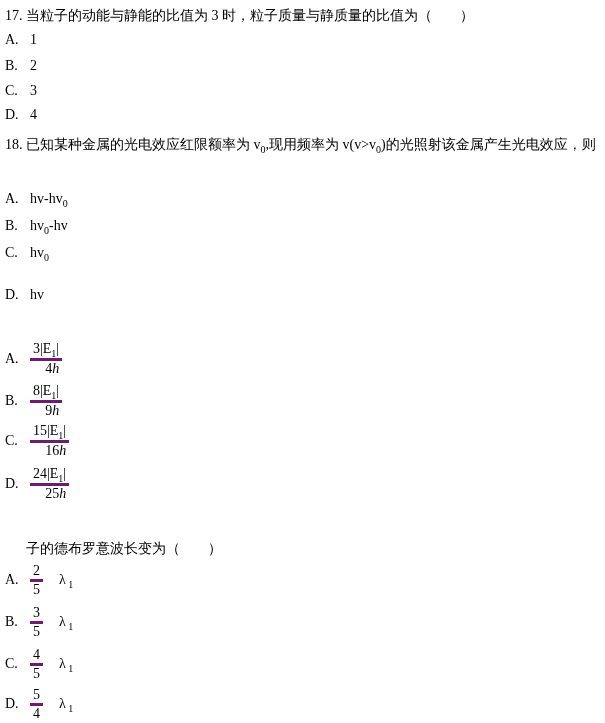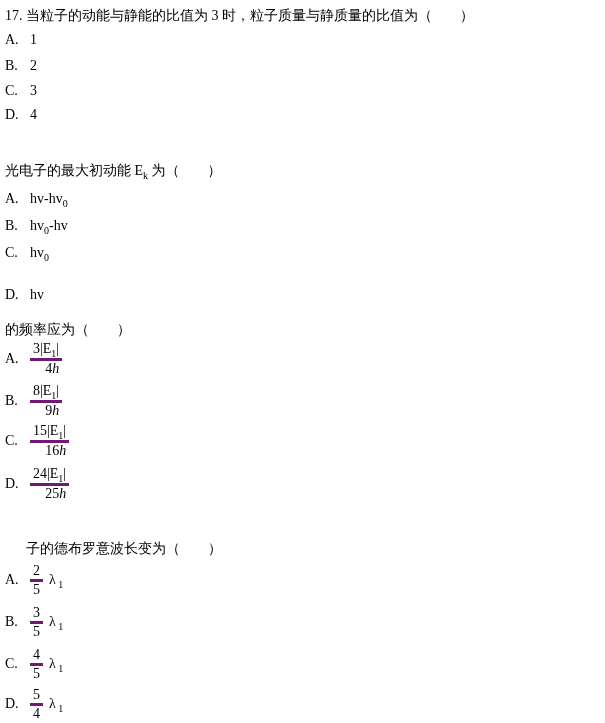--- a/index.html
+++ b/index.html
@@ -23,42 +23,41 @@
   .lab { display: inline-block; width: 25px; }
   .frow {
     display: flex;
     align-items: center;
     height: 36px;
   }
   .frow .lab { flex: 0 0 25px; }
   .frac { display: inline-block; text-align: right; vertical-align: middle; }
   .num, .den { display: block; line-height: 16px; padding: 0 3px; }
   .den { border-top: 3px solid #701a75; }
-  .suffix { margin-left: 6px; text-align: right; }
+  .suffix { margin-left: 16px; text-align: right; }
   sub { font-size: 10px; line-height: 1; }
   i { font-style: italic; }
 </style>
 </head>
 <body>
 
 <div class="page">
 
   <div class="row" style="top:7px"><span>17. 当粒子的动能与静能的比值为 3 时，粒子质量与静质量的比值为（        ）</span></div>
   <div class="row" style="top:31px"><span class="lab">A.</span><span><span>1</span></span></div>
   <div class="row" style="top:57px"><span class="lab">B.</span><span><span>2</span></span></div>
   <div class="row" style="top:82px"><span class="lab">C.</span><span><span>3</span></span></div>
   <div class="row" style="top:106px"><span class="lab">D.</span><span><span>4</span></span></div>
 
-  <div class="row" style="top:162px"><span>光电子的最大初动能 E</span><sub>k</sub><span> 为（        ）</span></div>
+  <div class="row" style="top:136px"><span>18. 已知某种金属的光电效应红限额率为 v</span><sub>0</sub><span>,现用频率为 v(v&gt;v</span><sub>0</sub><span>)的光照射该金属产生光电效应，则</span></div>
   <div class="row" style="top:190px"><span class="lab">A.</span><span><span>hv-hv</span><sub>0</sub></span></div>
   <div class="row" style="top:217px"><span class="lab">B.</span><span><span>hv</span><sub>0</sub><span>-hv</span></span></div>
   <div class="row" style="top:244px"><span class="lab">C.</span><span><span>hv</span><sub>0</sub></span></div>
   <div class="row" style="top:286px"><span class="lab">D.</span><span><span>hv</span></span></div>
 
-  <div class="row" style="top:321px"><span>的频率应为（        ）</span></div>
   <div class="row frow" style="top:341px"><span class="lab">A.</span><span class="frac"><span class="num"><span>3|E</span><sub>1</sub><span>|</span></span><span class="den"><span>4</span><i>h</i></span></span></div>
   <div class="row frow" style="top:383px"><span class="lab">B.</span><span class="frac"><span class="num"><span>8|E</span><sub>1</sub><span>|</span></span><span class="den"><span>9</span><i>h</i></span></span></div>
   <div class="row frow" style="top:423px"><span class="lab">C.</span><span class="frac"><span class="num"><span>15|E</span><sub>1</sub><span>|</span></span><span class="den"><span>16</span><i>h</i></span></span></div>
   <div class="row frow" style="top:466px"><span class="lab">D.</span><span class="frac"><span class="num"><span>24|E</span><sub>1</sub><span>|</span></span><span class="den"><span>25</span><i>h</i></span></span></div>
 
   <div class="row indent" style="top:540px"><span>子的德布罗意波长变为（        ）</span></div>
   <div class="row frow" style="top:562px"><span class="lab">A.</span><span class="frac"><span class="num"><span>2</span></span><span class="den"><span>5</span></span></span><span class="suffix"><span>λ</span><sub> 1</sub></span></div>
   <div class="row frow" style="top:604px"><span class="lab">B.</span><span class="frac"><span class="num"><span>3</span></span><span class="den"><span>5</span></span></span><span class="suffix"><span>λ</span><sub> 1</sub></span></div>
   <div class="row frow" style="top:646px"><span class="lab">C.</span><span class="frac"><span class="num"><span>4</span></span><span class="den"><span>5</span></span></span><span class="suffix"><span>λ</span><sub> 1</sub></span></div>
   <div class="row frow" style="top:686px"><span class="lab">D.</span><span class="frac"><span class="num"><span>5</span></span><span class="den"><span>4</span></span></span><span class="suffix"><span>λ</span><sub> 1</sub></span></div>

